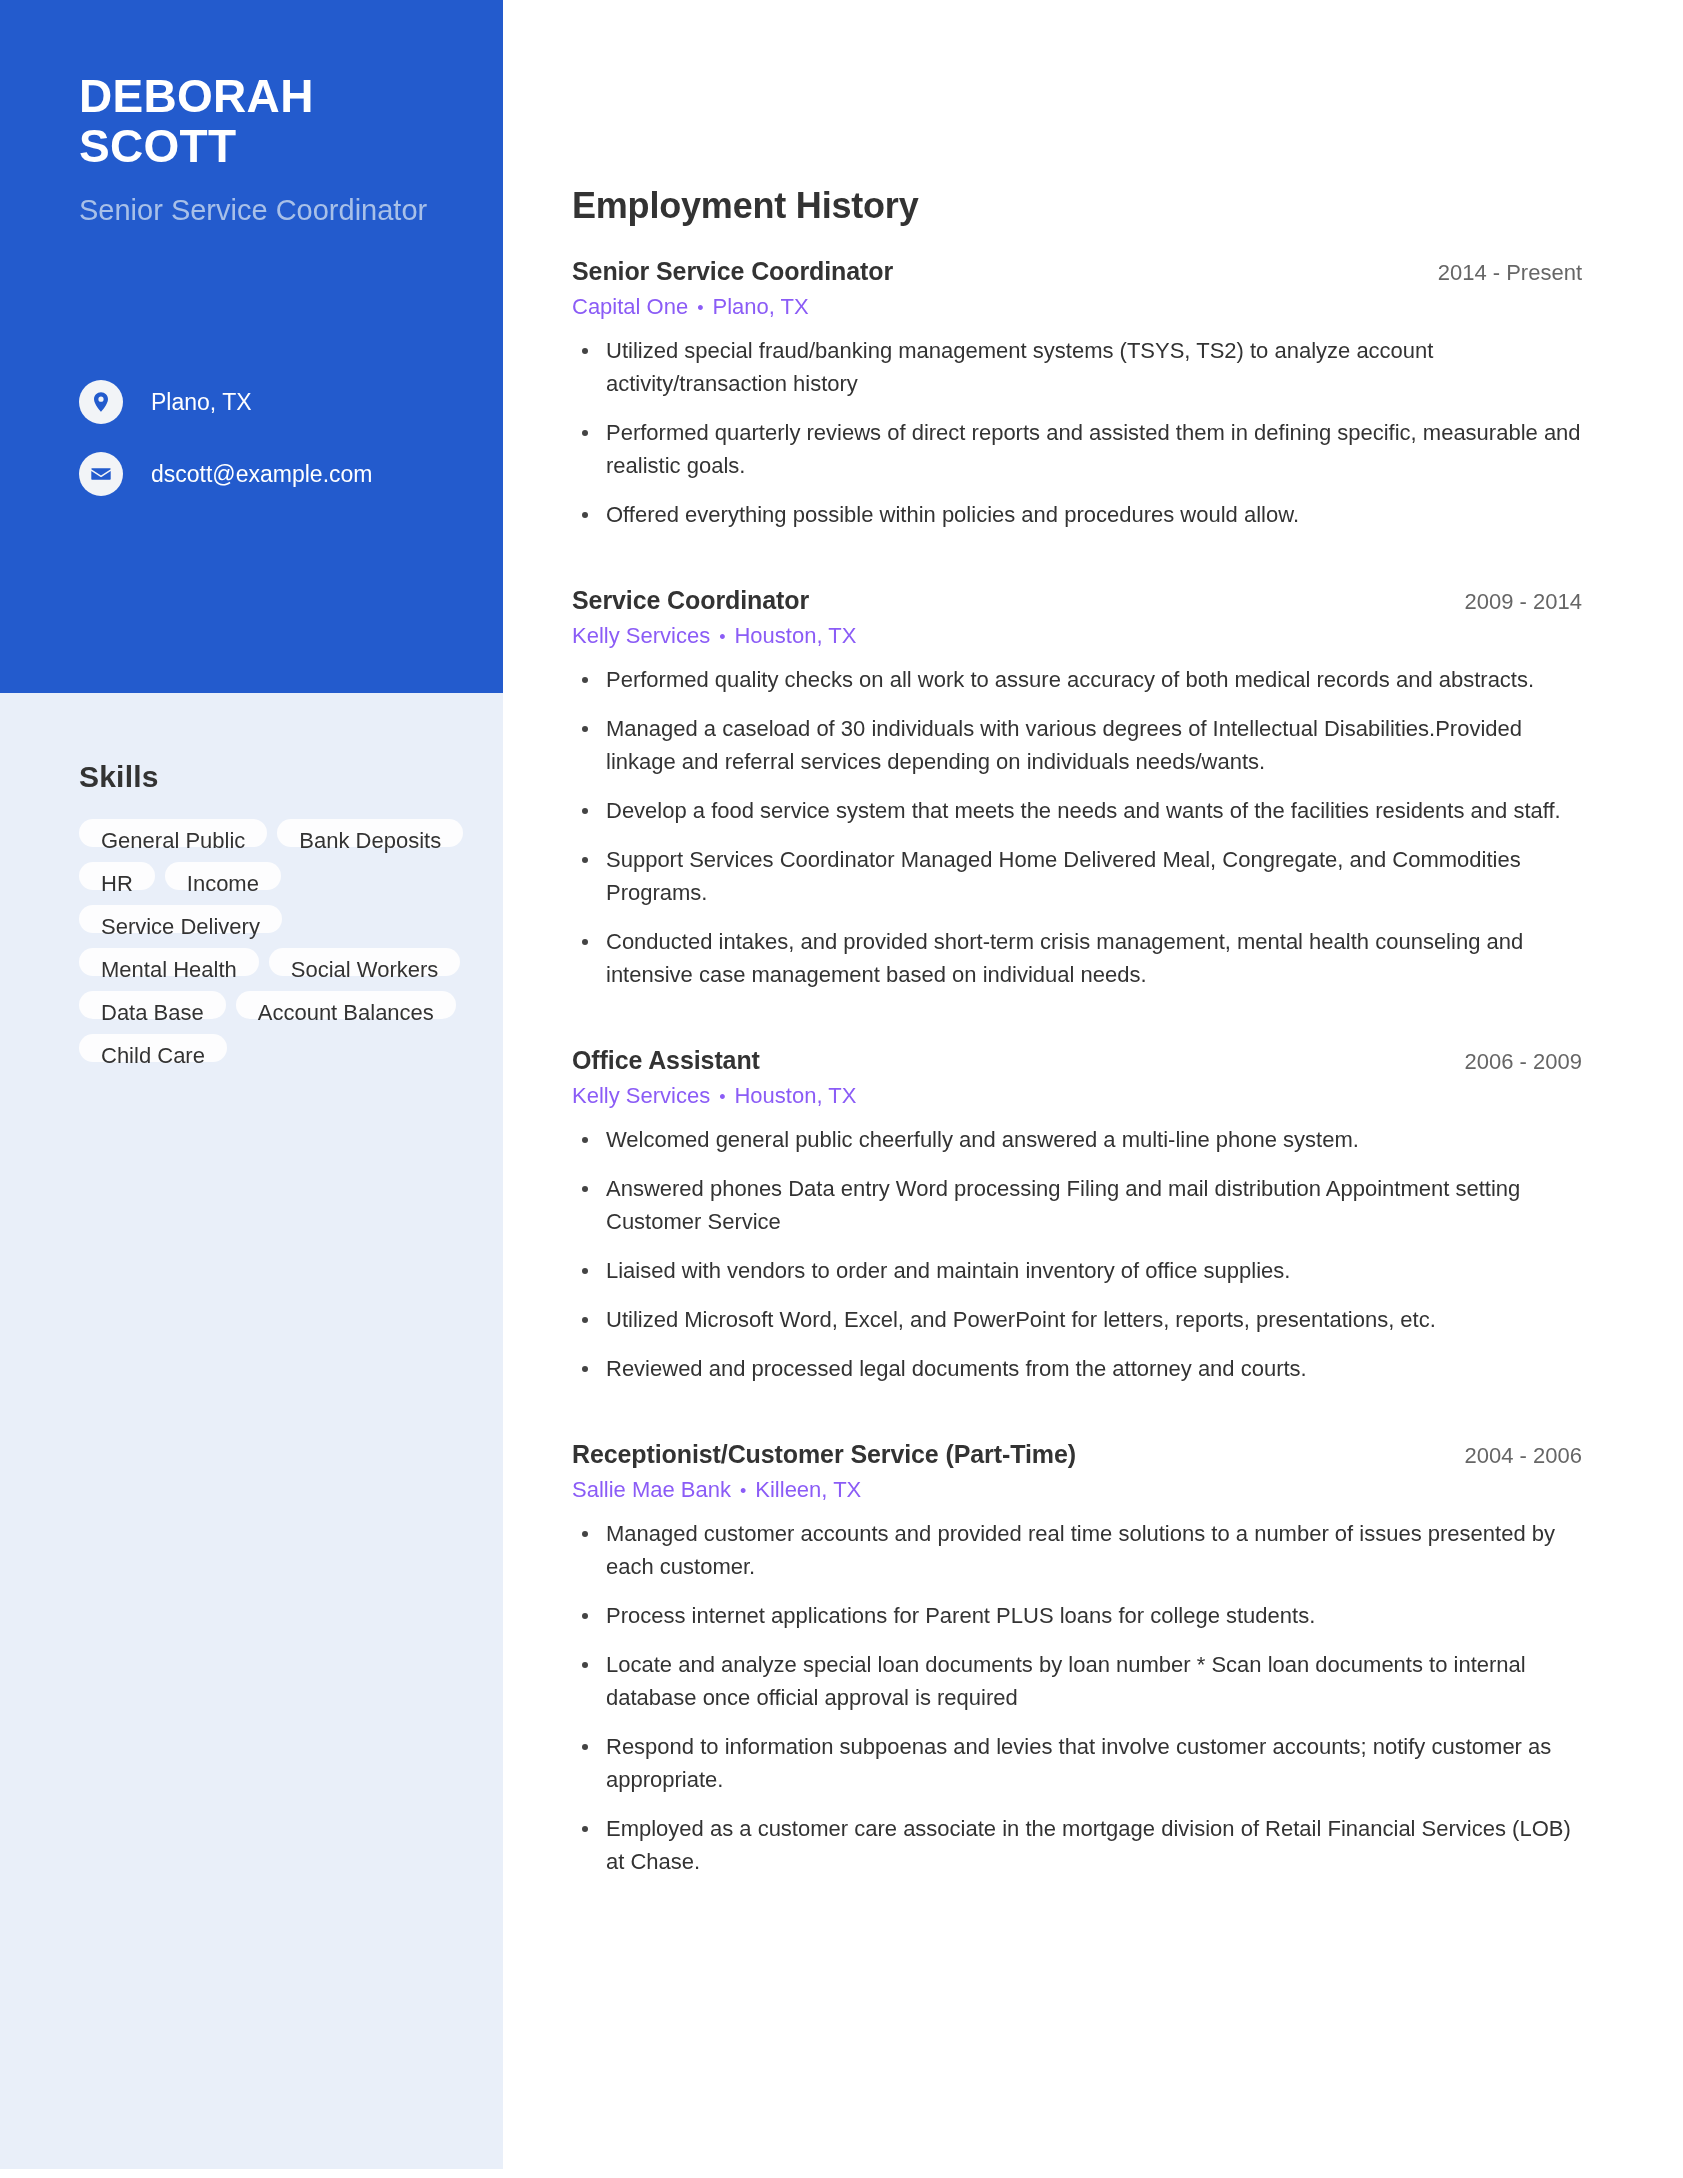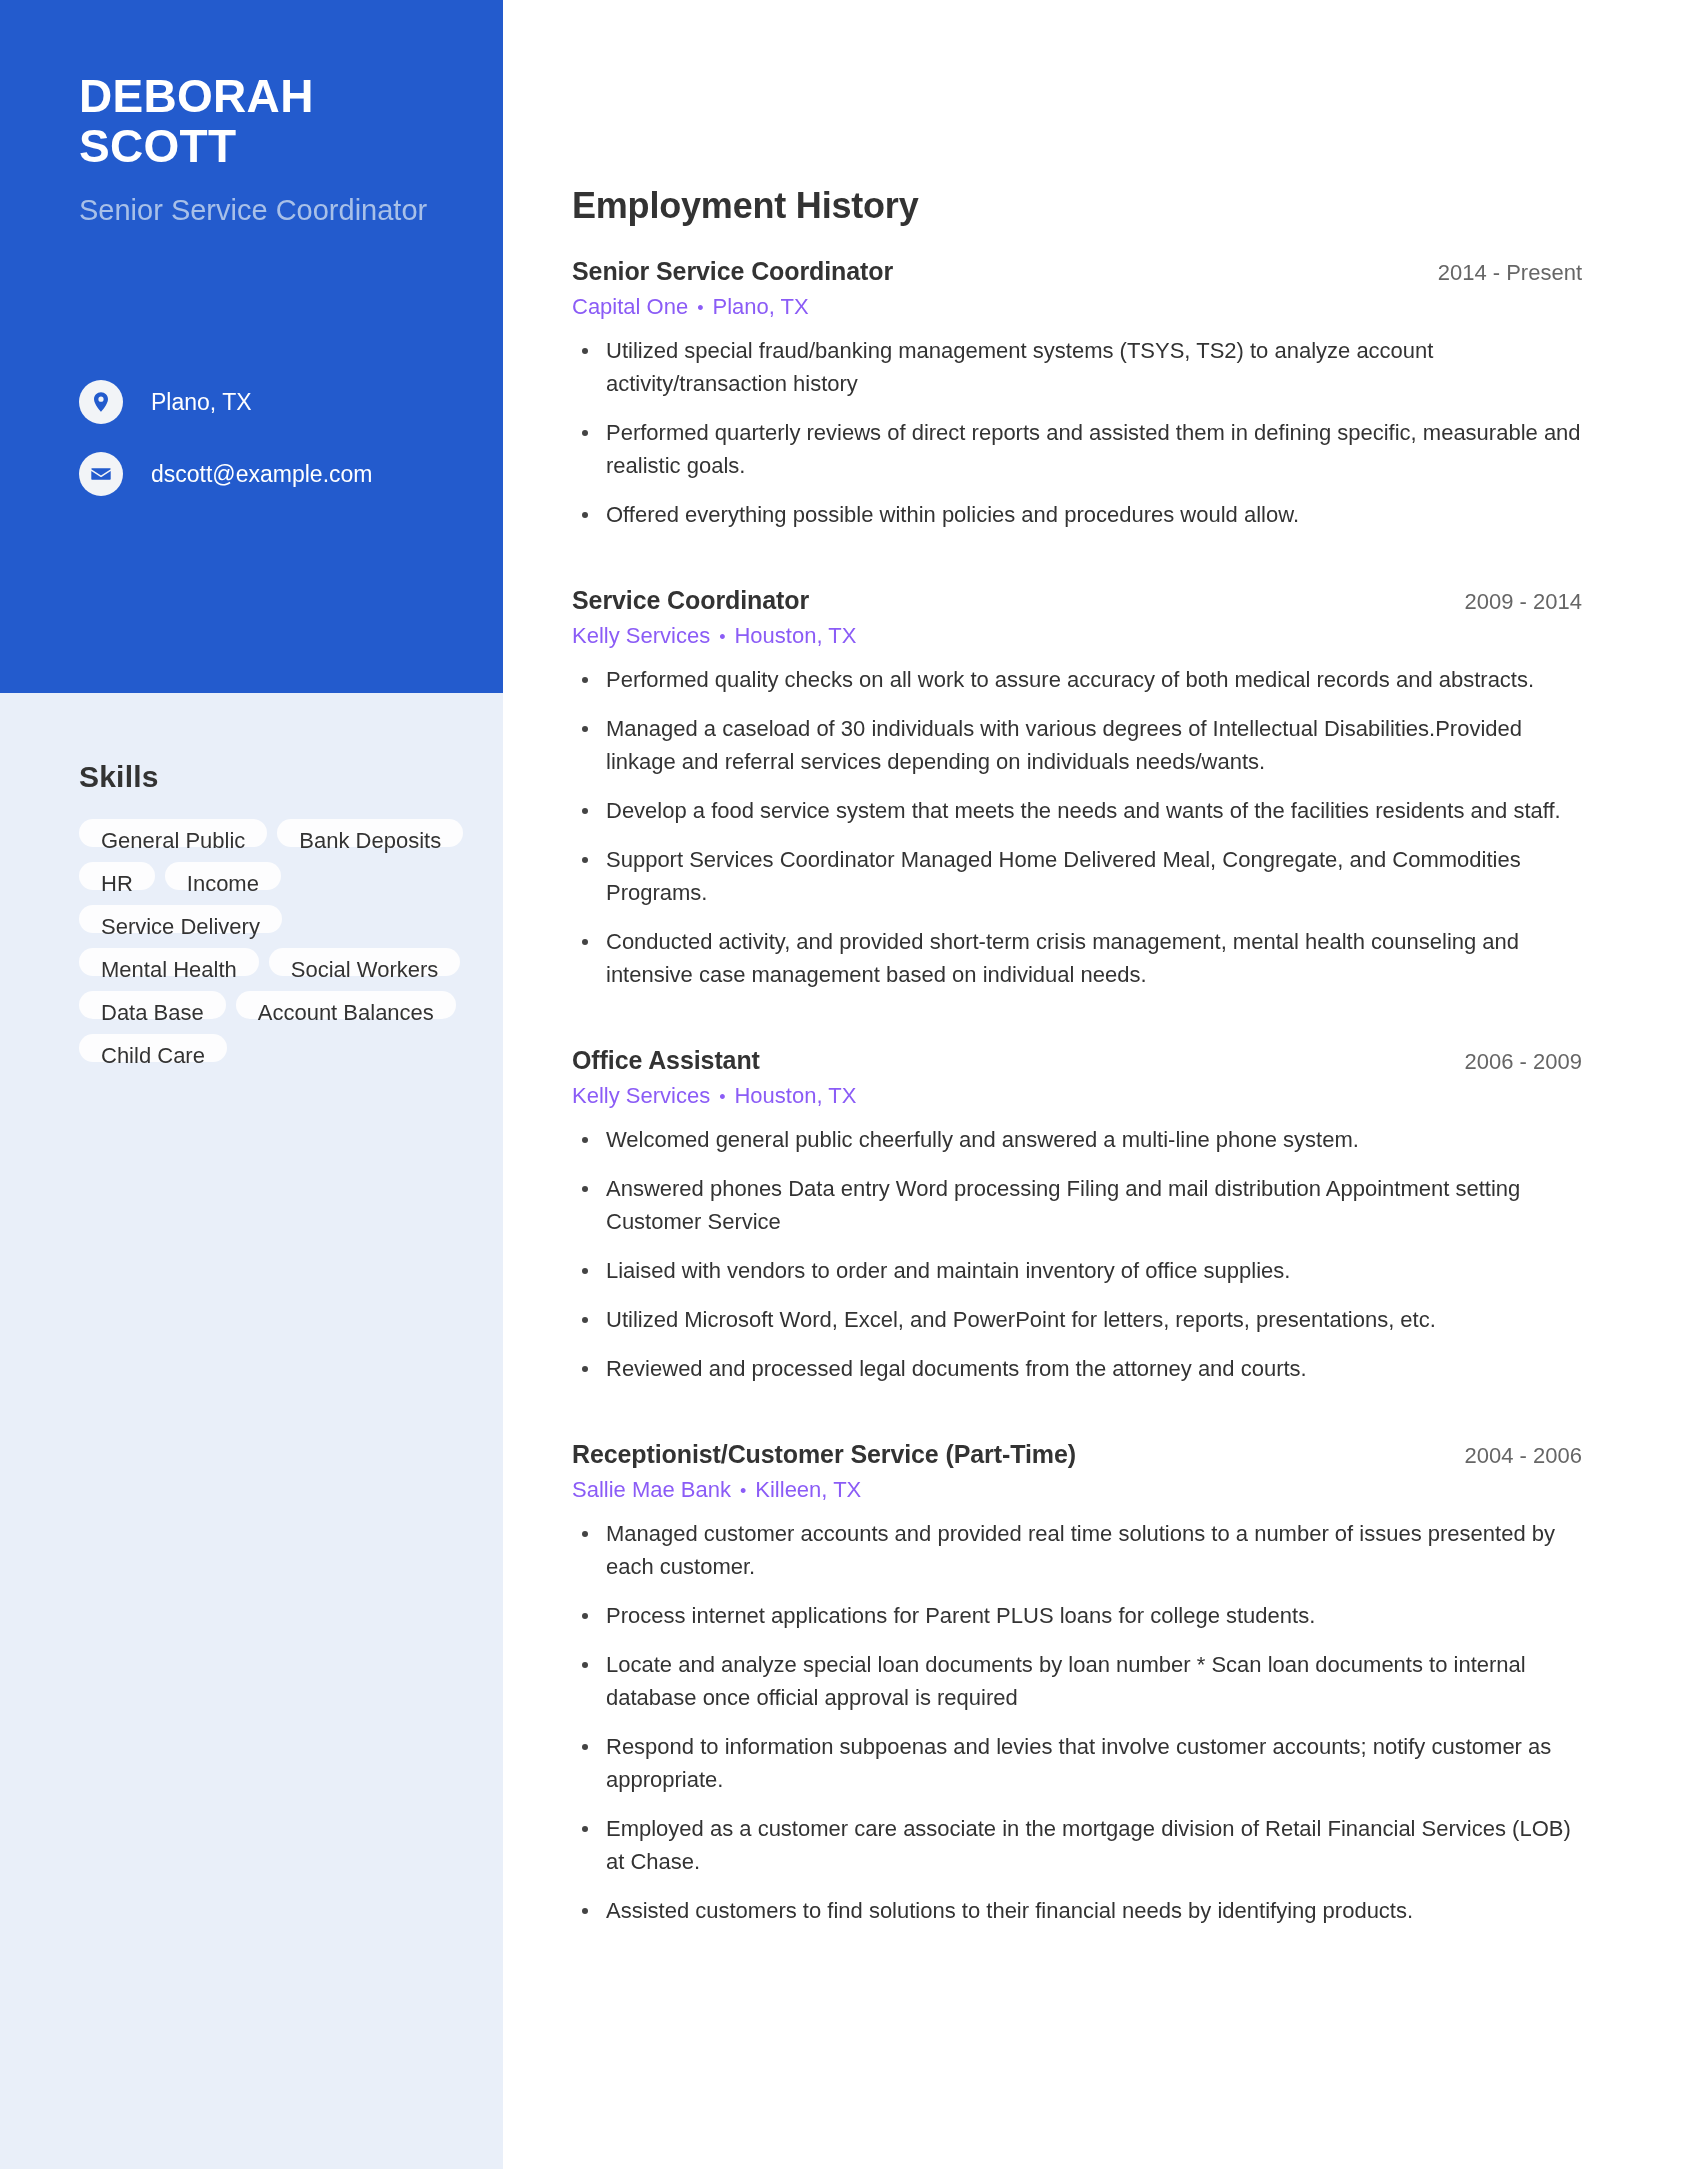--- a/index.html
+++ b/index.html
@@ -276,21 +276,21 @@
           <div class="job-head">
             <div class="job-role">Service Coordinator</div>
             <div class="job-dates">2009 - 2014</div>
           </div>
           <div class="job-meta"><span>Kelly Services</span><span class="sep">•</span><span>Houston, TX</span></div>
           <ul class="bullets">
             <li>Performed quality checks on all work to assure accuracy of both medical records and abstracts.</li>
             <li>Managed a caseload of 30 individuals with various degrees of Intellectual Disabilities.Provided linkage and referral services depending on individuals needs/wants.</li>
             <li>Develop a food service system that meets the needs and wants of the facilities residents and staff.</li>
             <li>Support Services Coordinator Managed Home Delivered Meal, Congregate, and Commodities Programs.</li>
-            <li>Conducted activity, and provided short-term crisis management, mental health counseling and intensive case management based on individual needs.</li>
+            <li>Conducted intakes, and provided short-term crisis management, mental health counseling and intensive case management based on individual needs.</li>
           </ul>
         </div>
         <div class="job spaced">
           <div class="job-head">
             <div class="job-role">Office Assistant</div>
             <div class="job-dates">2006 - 2009</div>
           </div>
           <div class="job-meta"><span>Kelly Services</span><span class="sep">•</span><span>Houston, TX</span></div>
           <ul class="bullets">
             <li>Welcomed general public cheerfully and answered a multi-line phone system.</li>
@@ -305,20 +305,19 @@
             <div class="job-role">Receptionist/Customer Service (Part-Time)</div>
             <div class="job-dates">2004 - 2006</div>
           </div>
           <div class="job-meta"><span>Sallie Mae Bank</span><span class="sep">•</span><span>Killeen, TX</span></div>
           <ul class="bullets">
             <li>Managed customer accounts and provided real time solutions to a number of issues presented by each customer.</li>
             <li>Process internet applications for Parent PLUS loans for college students.</li>
             <li>Locate and analyze special loan documents by loan number * Scan loan documents to internal database once official approval is required</li>
             <li>Respond to information subpoenas and levies that involve customer accounts; notify customer as appropriate.</li>
             <li>Employed as a customer care associate in the mortgage division of Retail Financial Services (LOB) at Chase.</li>
-            <li>Assisted customers to find solutions to their financial needs by identifying products.</li>
           </ul>
         </div>
       </div>
   </main>
 
 </div>
 
 
 </body></html>

